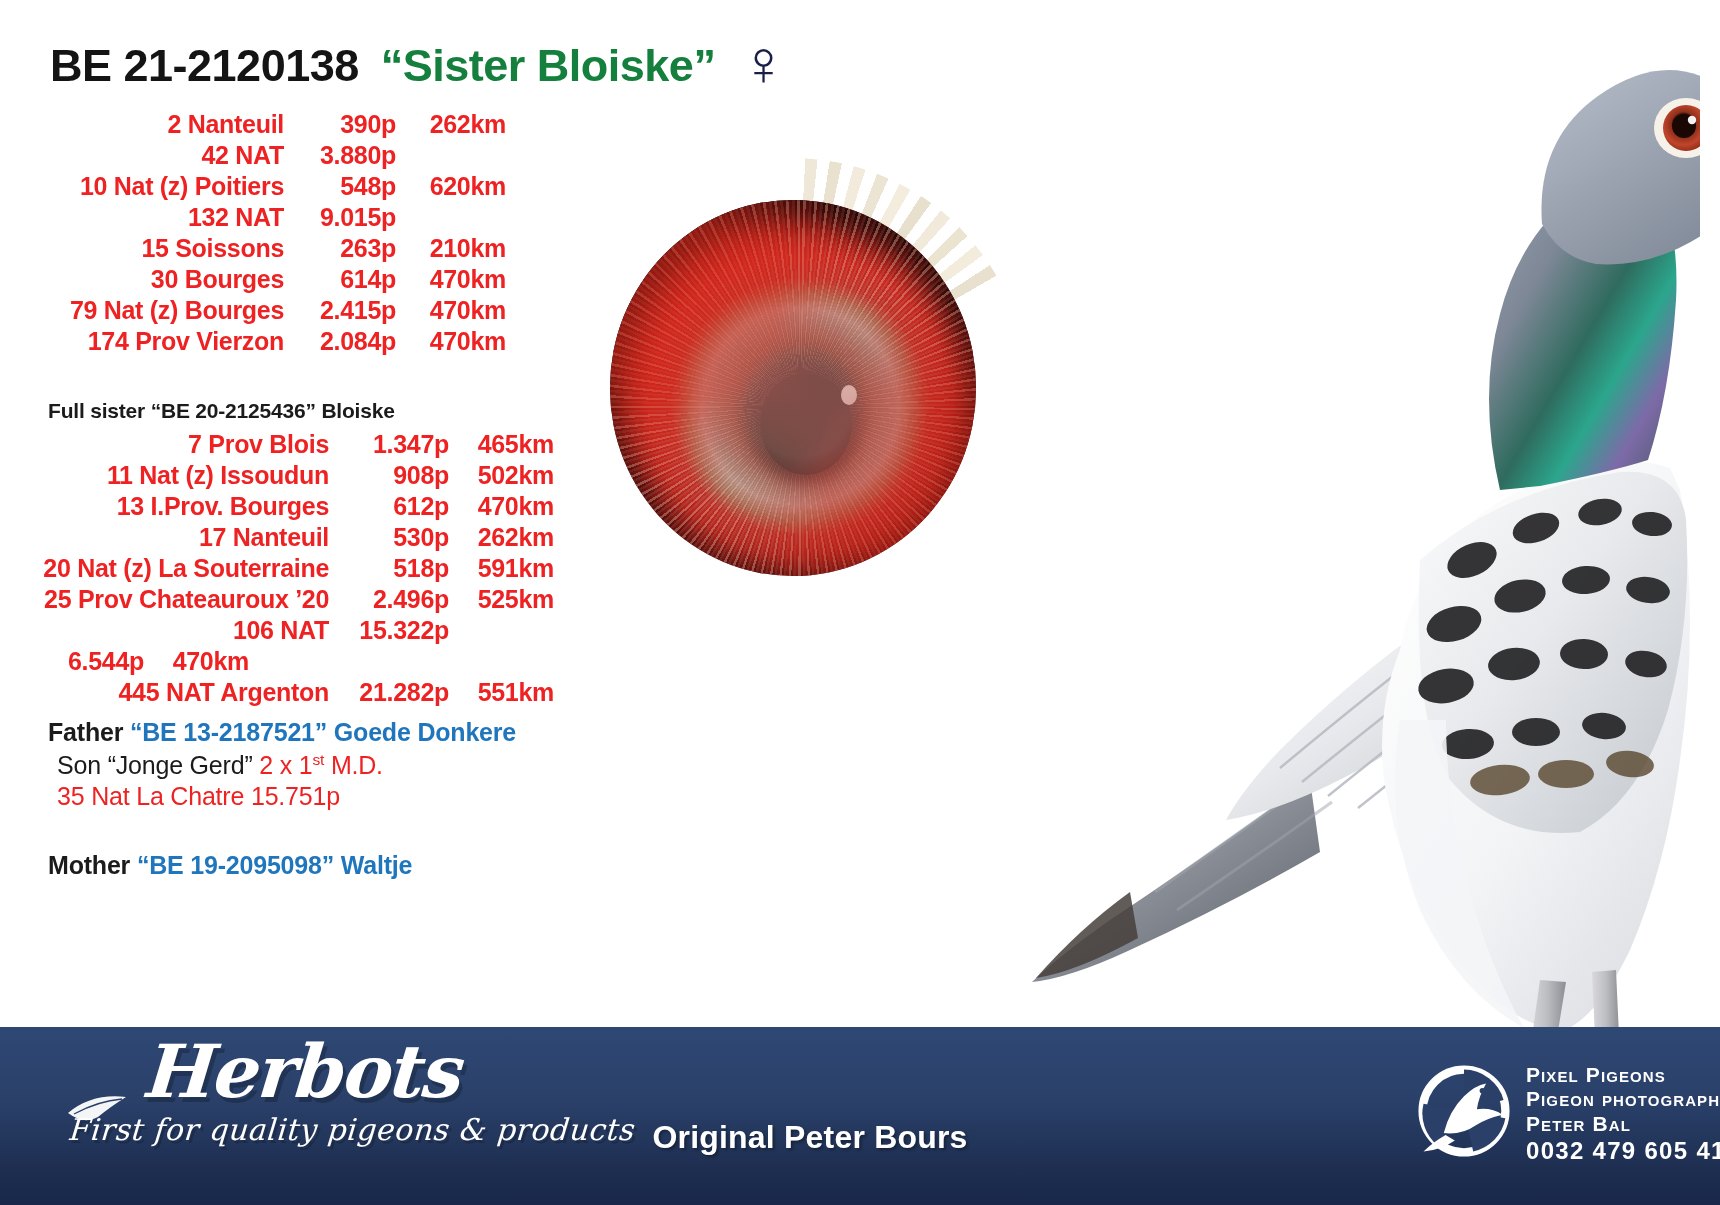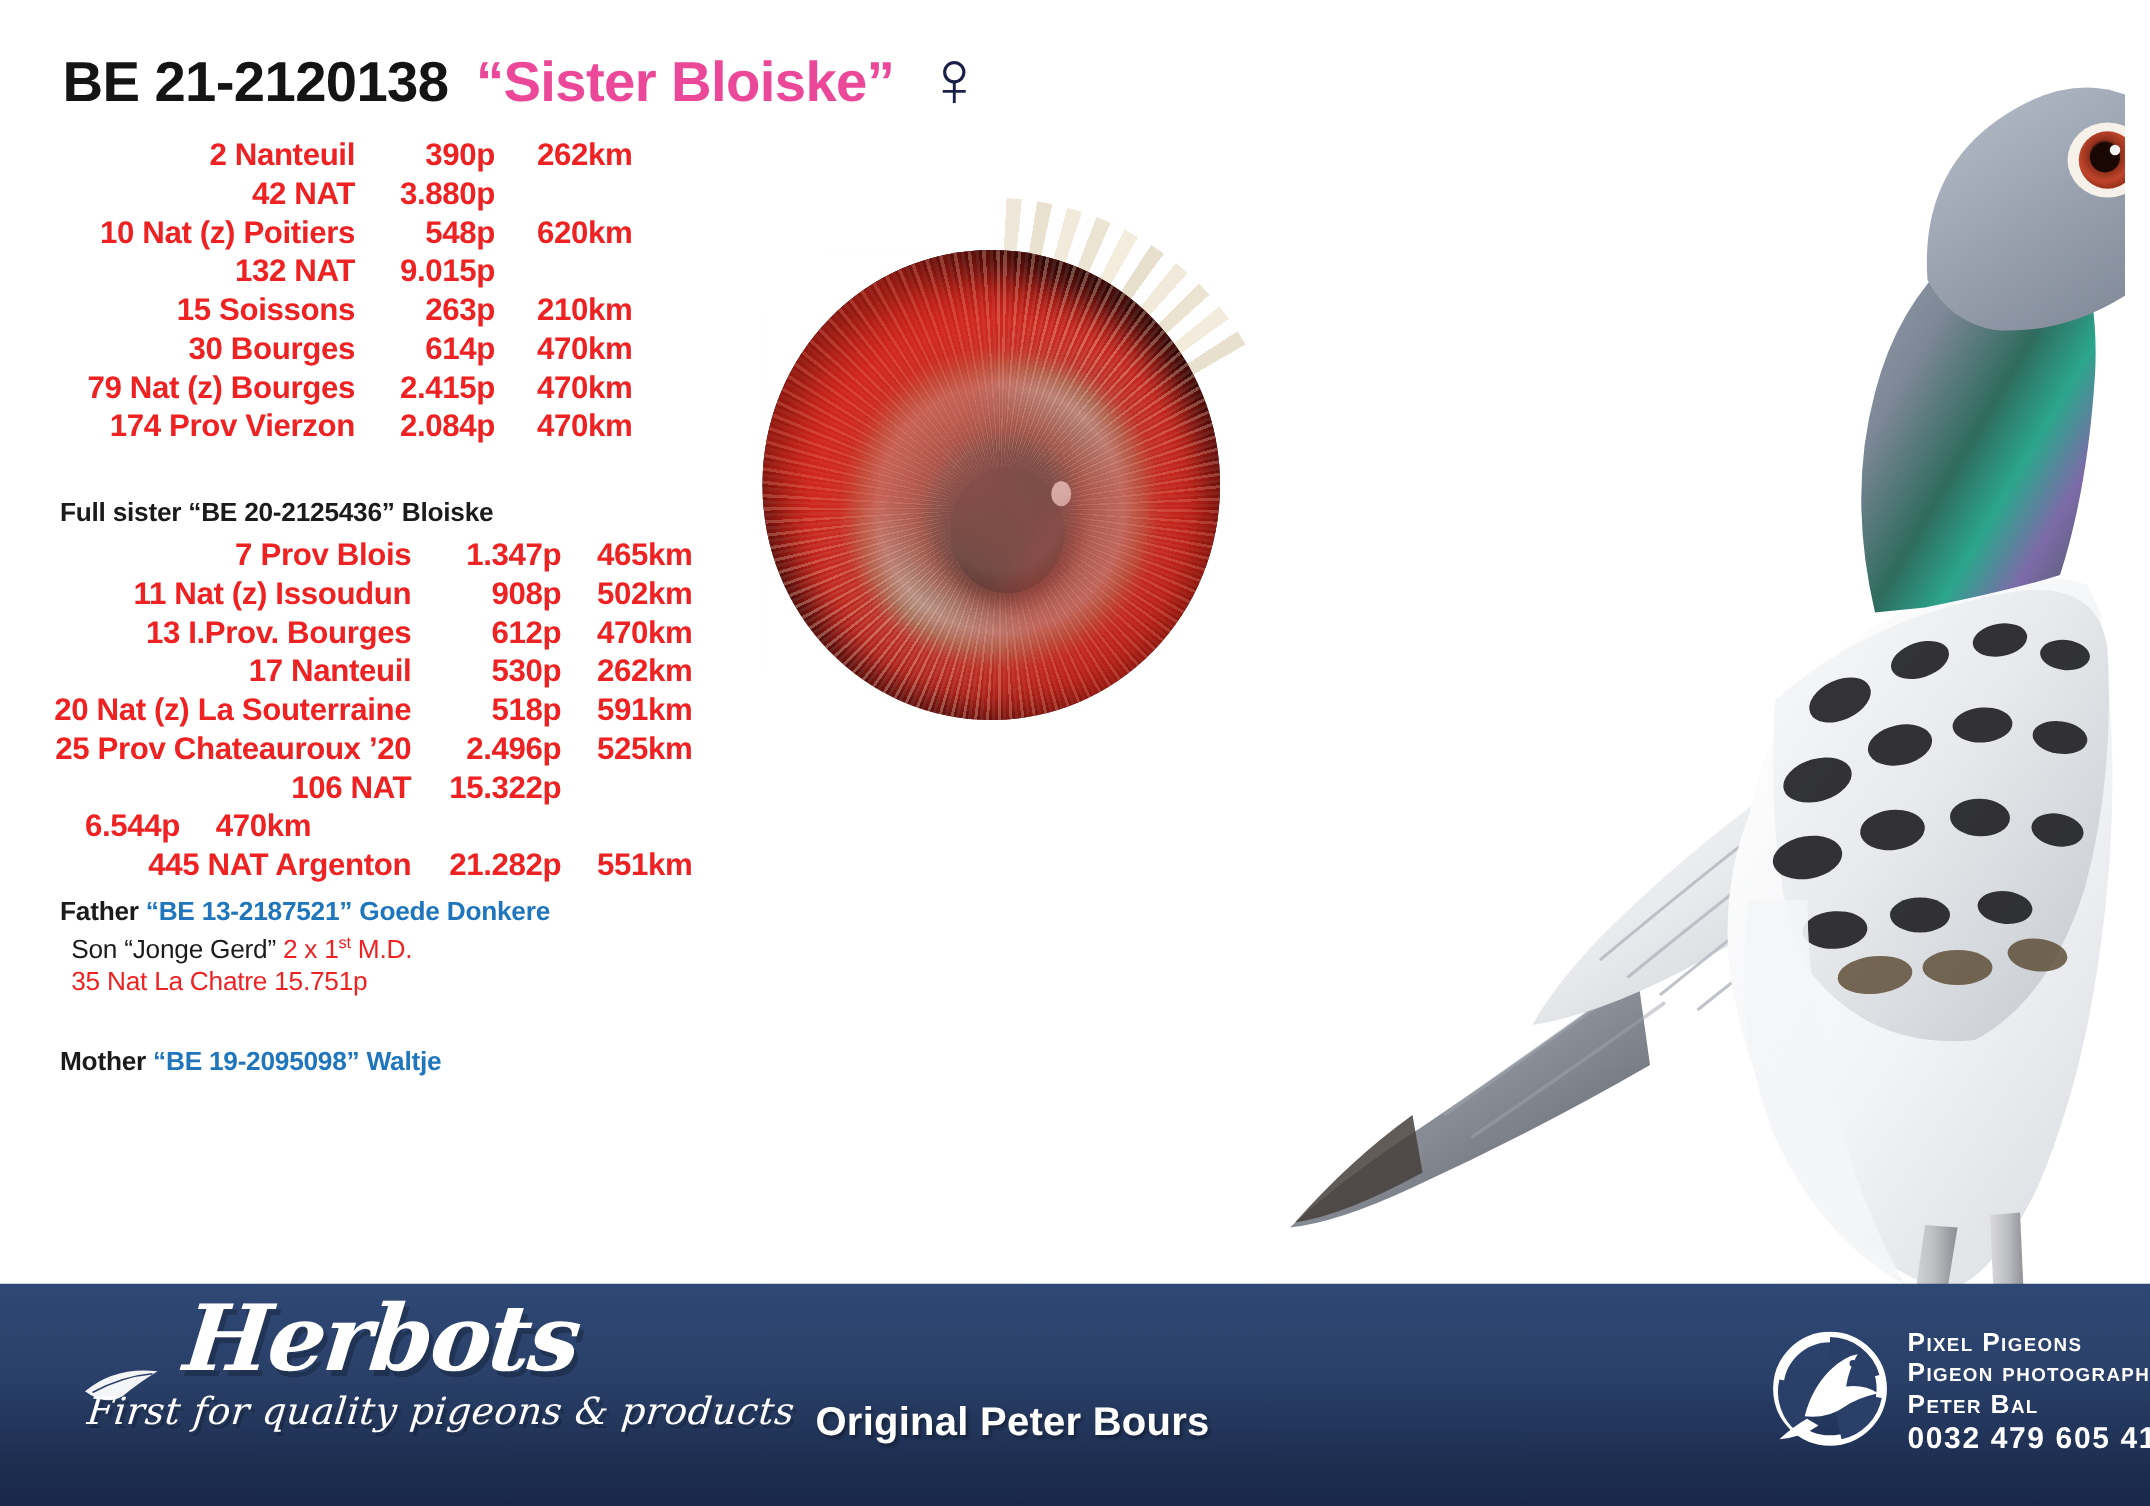--- a/index.html
+++ b/index.html
@@ -23,21 +23,21 @@
     position:absolute;
     left:50px; top:40px;
     display:flex; align-items:center; gap:22px;
     white-space:nowrap;
   }
   #ring-number {
     font-size:45px; font-weight:bold; color:#141414;
     letter-spacing:-0.5px;
   }
   #pigeon-name {
-    font-size:45px; font-weight:bold; color:#ec4899;
+    font-size:45px; font-weight:bold; color:#15803d;
     letter-spacing:-0.5px;
   }
   #sex-symbol {
     font-size:64px; color:#1a1f47; line-height:0.8;
     margin-left:2px; margin-top:-4px; font-weight:400;
   }
 
   
   .results { position:absolute; }
   .res-row {
@@ -64,21 +64,21 @@
     font-size:21px; font-weight:bold; color:#1b1b1b;
     letter-spacing:-0.2px;
   }
   #results-sister { left:34px; top:430px; }
   #results-sister .res-name { width:305px; }
   #results-sister .res-pts  { width:120px; }
   #results-sister .res-km   { width:95px; }
 
   
   #parents { position:absolute; left:48px; top:718px; }
-  .parent-line { font-size:21px; letter-spacing:-0.2px; white-space:nowrap; }
+  .parent-line { font-size:25px; letter-spacing:-0.2px; white-space:nowrap; }
   .lbl-black { color:#1b1b1b; font-weight:bold; }
   .lbl-blue  { color:#1f76bd; font-weight:bold; }
   .lbl-red   { color:#ee2222; font-weight:normal; }
   .lbl-plain { color:#1b1b1b; font-weight:normal; }
   #father-row { margin-bottom:4px; }
   #father-son { margin-left:9px; margin-bottom:2px; }
   #father-res { margin-left:9px; color:#ee2222; font-weight:normal; }
   #mother-row { margin-top:40px; }
   sup { font-size:0.62em; vertical-align:super; }
 

